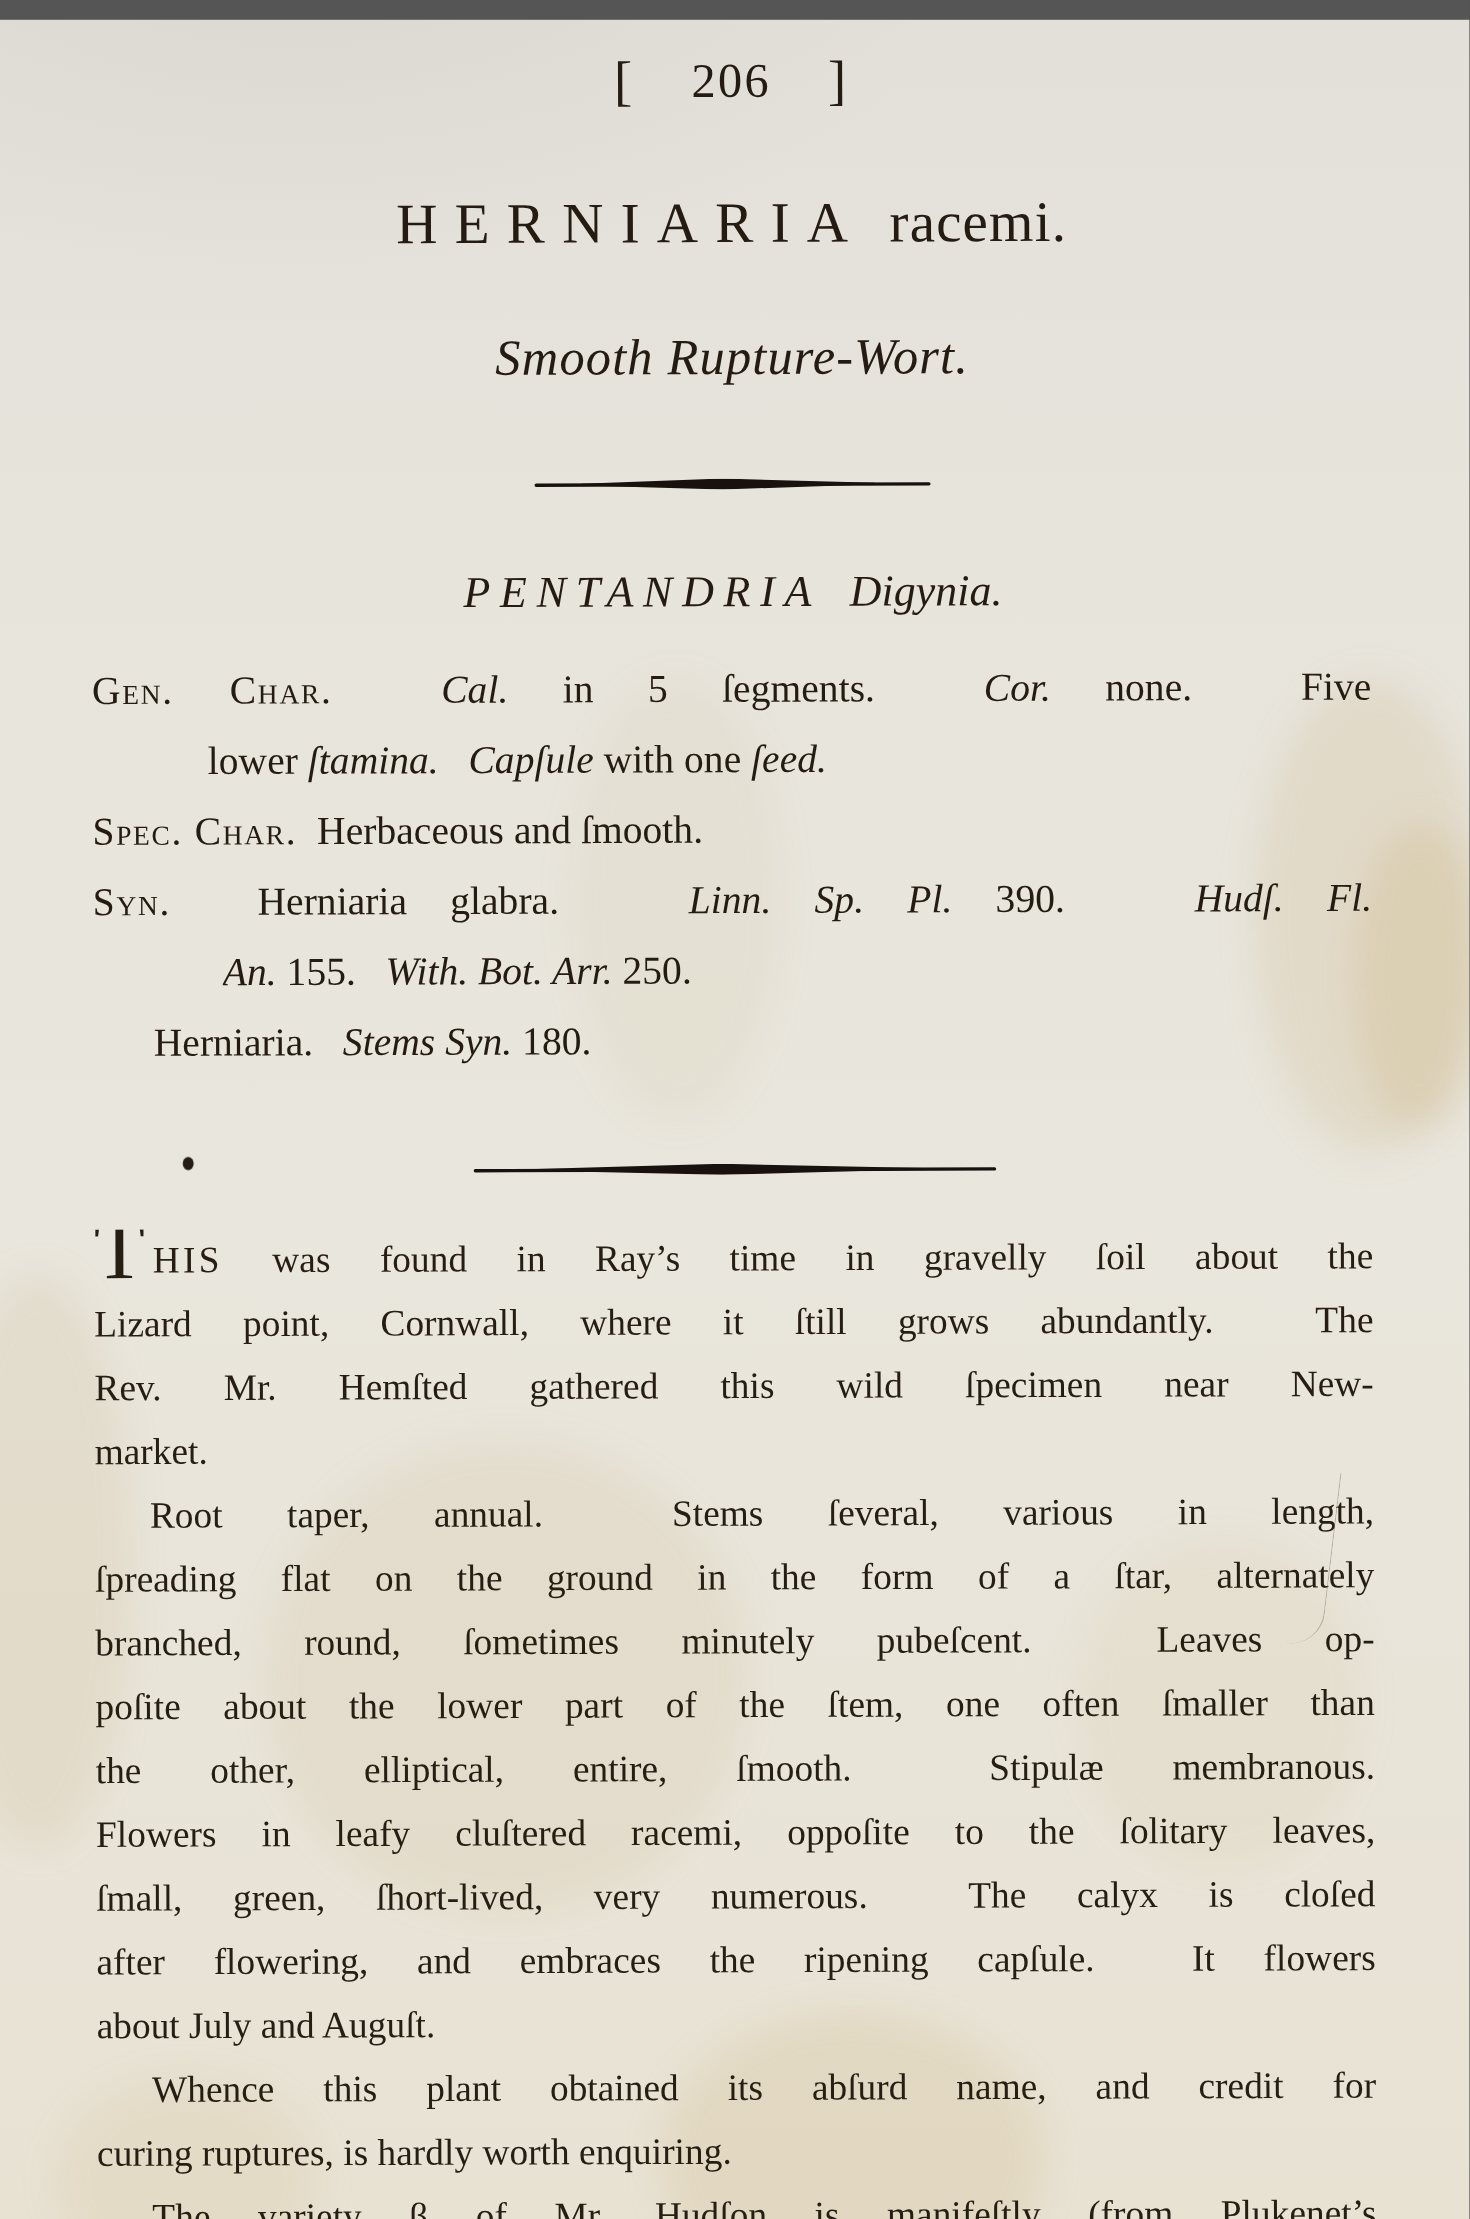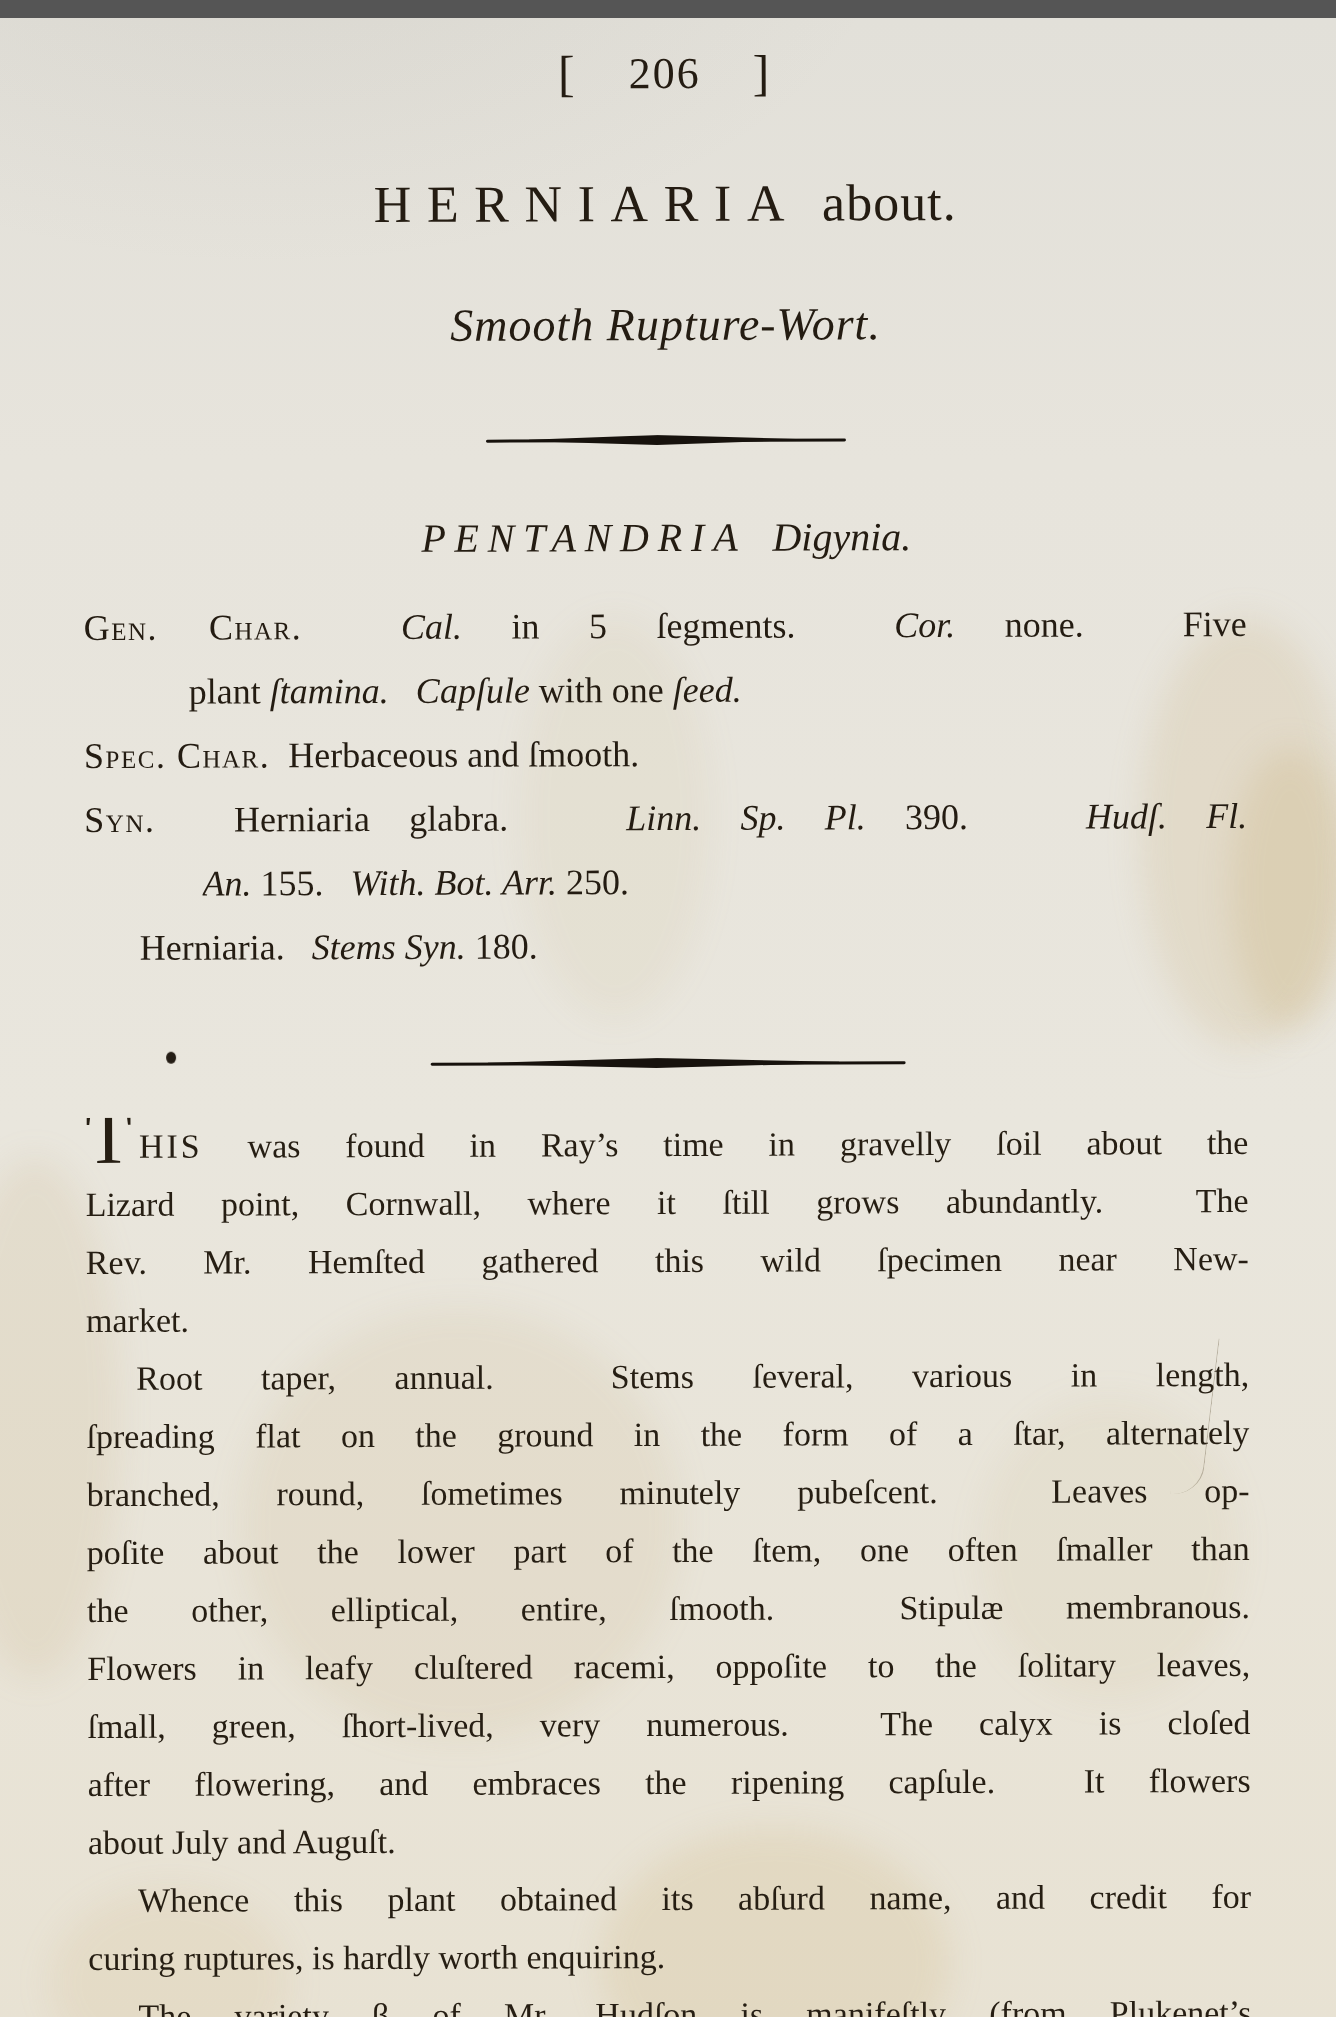--- a/index.html
+++ b/index.html
@@ -79,34 +79,34 @@
   <div class="stain s7"></div>
   <div class="stain s8"></div>
 
   <div class="content">
 
     <div class="centered pagehead">
       <span class="bracket">[</span><span class="num">206</span><span class="bracket">]</span>
     </div>
 
     <div class="centered title">
-      <span class="genus">HERNIARIA</span><span class="species">about.</span>
+      <span class="genus">HERNIARIA</span><span class="species">racemi.</span>
     </div>
 
     <div class="centered subtitle">Smooth Rupture-Wort.</div>
 
     <div class="rule rule1"></div>
 
     <div class="centered taxonomy">
       <span class="cls">PENTANDRIA</span><span class="ord">Digynia.</span>
     </div>
 
     <div class="textblock spec">
         <div class="line just"><span class="sc">Gen. Char.</span><span class="r">  </span><span class="i">Cal.</span><span class="r"> in 5 ſegments.  </span><span class="i">Cor.</span><span class="r"> none.  Five</span></div>
-        <div class="line ind-hang1"><span class="r">plant </span><span class="i">ſtamina.</span><span class="r">   </span><span class="i">Capſule</span><span class="r"> with one </span><span class="i">ſeed.</span></div>
+        <div class="line ind-hang1"><span class="r">lower </span><span class="i">ſtamina.</span><span class="r">   </span><span class="i">Capſule</span><span class="r"> with one </span><span class="i">ſeed.</span></div>
         <div class="line"><span class="sc">Spec. Char.</span><span class="r">  Herbaceous and ſmooth.</span></div>
         <div class="line just"><span class="sc">Syn.</span><span class="r">  Herniaria glabra.   </span><span class="i">Linn. Sp. Pl.</span><span class="r"> 390.   </span><span class="i">Hudſ. Fl.</span></div>
         <div class="line ind-hang2"><span class="i">An.</span><span class="r"> 155.   </span><span class="i">With. Bot. Arr.</span><span class="r"> 250.</span></div>
         <div class="line ind-hang3"><span class="r">Herniaria.   </span><span class="i">Stems Syn.</span><span class="r"> 180.</span></div>
       </div>
 
     <div class="rule rule2"></div>
 
     <div class="textblock body">
         <div class="line just"><span class="init">T</span><span class="caps">HIS</span><span class="r"> was found in Ray’s time in gravelly ſoil about the</span></div>

